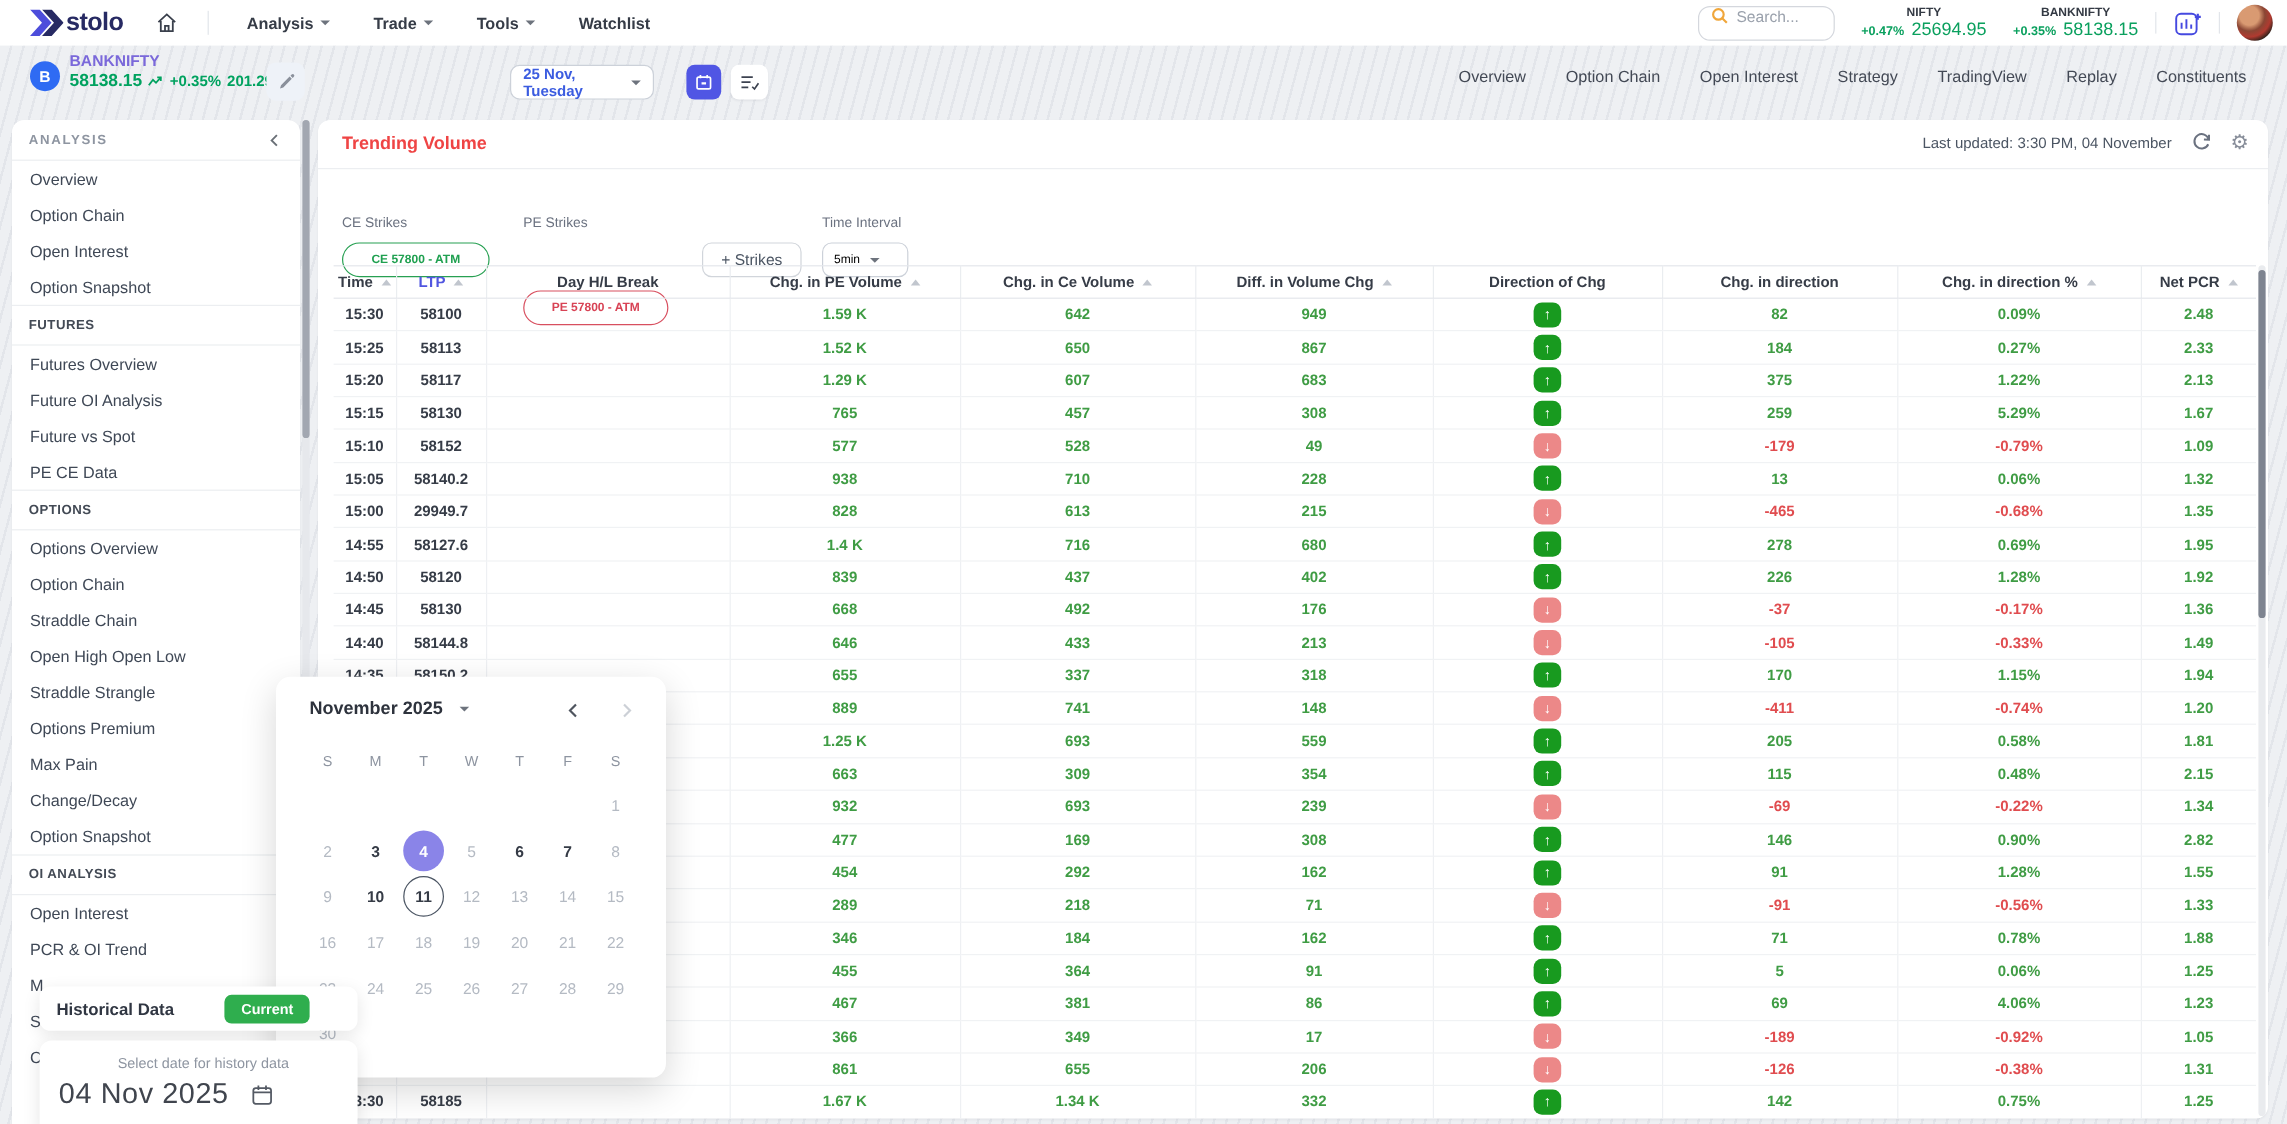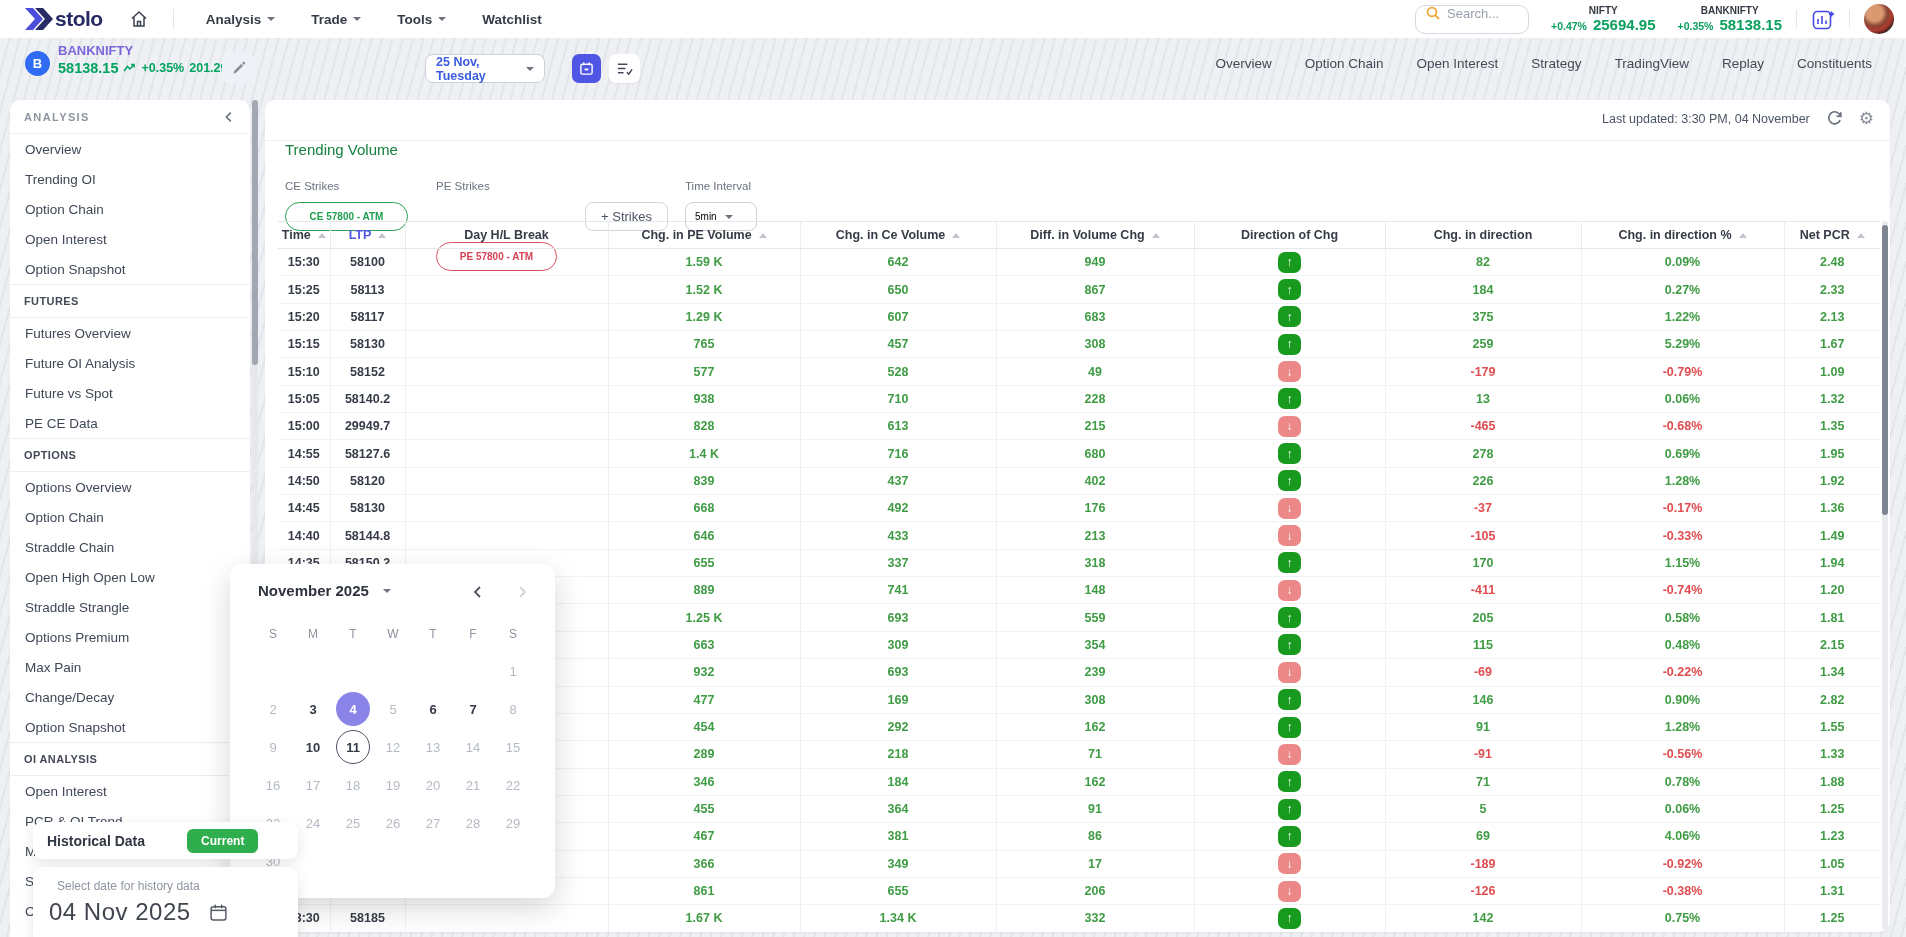--- a/index.html
+++ b/index.html
@@ -21,21 +21,21 @@
   .menu-item { font-size:13.5px; font-weight:600; color:#363c47; display:flex; align-items:center; gap:6px; cursor:pointer; }
   .caret { width:0; height:0; border-left:4px solid transparent; border-right:4px solid transparent; border-top:4.5px solid #6d737d; }
   .nav-right { margin-left:auto; display:flex; align-items:center; margin-right:12px; }
   .search-pill { width:114px; height:29px; border:1.5px solid #d4d7dd; border-radius:10px; display:flex; align-items:flex-start;
                  padding:0 10px; gap:7px; cursor:text; background:#fff; }
   .search-pill span { font-size:13px; color:#9aa1ac; }
   .tk { display:flex; flex-direction:column; align-items:center; margin-left:22px; cursor:pointer; }
   .tk-name { font-size:10px; font-weight:700; color:#343a44; }
   .tk-row { display:flex; align-items:baseline; gap:6px; }
   .tk-chg { font-size:10.5px; font-weight:600; color:#0aa05e; }
-  .tk-price { font-size:15px; font-weight:700; color:#0aa05e; }
+  .tk-price { font-size:15px; font-weight:400; color:#0aa05e; }
   .thin-sep { width:1px; height:18px; background:#e2e5ea; margin:0 14px; }
   .chartadd { cursor:pointer; display:flex; }
   .avatar { width:30px; height:30px; border-radius:50%; cursor:pointer;
             background:radial-gradient(circle at 35% 30%, #d99a72 0 28%, #8a4634 45%, #b03a30 62%, #2c211a 78%); }
 
   
   .symbolbar { position:absolute; left:0; top:38px; width:1906px; height:50px; z-index:5; }
   .b-avatar { position:absolute; left:25px; top:13px; width:25px; height:25px; border-radius:50%; background:#2f6bf3;
               color:#fff; font-size:13px; font-weight:700; display:flex; align-items:center; justify-content:center; }
   .sym-block { position:absolute; left:58px; top:5px; }
@@ -63,21 +63,21 @@
   .sec-title { font-size:11px; font-weight:600; color:#8e95a1; letter-spacing:1.4px; }
   .sec-title.strong { font-weight:700; color:#434a55; letter-spacing:.4px; }
   .sec-head .collapse { margin-left:auto; display:flex; cursor:pointer; }
   .side-item { height:30px; display:flex; align-items:center; padding-left:15px; font-size:13.5px; color:#3f4856;
                cursor:pointer; white-space:nowrap; }
   .scroll-strip { position:absolute; left:252px; top:100px; width:6px; height:832px; background:#e6e8ec; border-radius:3px; z-index:4; }
   .scroll-strip .thumb { position:absolute; left:0; top:0; width:6px; height:265px; background:#a2a7b1; border-radius:3px; cursor:grab; }
 
   
   .main { left:265px; top:100px; width:1625px; height:832px; overflow:hidden; }
-  .panel-title { position:absolute; left:20px; top:11px; font-size:15px; font-weight:400; color:#15803d;margin-top:30px; }
+  .panel-title { position:absolute; left:20px; top:11px; font-size:15px; font-weight:700; color:#ef4444; }
   .panel-right { position:absolute; right:16px; top:10px; display:flex; align-items:center; gap:16px; }
   .last-upd { font-size:12.5px; color:#4b5563; }
   .icon-btn { cursor:pointer; display:flex; align-items:center; }
   .gear { font-size:17px; color:#878d99; line-height:1; }
   .head-div { position:absolute; left:0; top:40px; width:100%; height:1px; background:#eceef1; }
   .ctl-label { position:absolute; font-size:11.5px; color:#6b7280; }
   .pill { position:absolute; height:29px; border-radius:16px; display:flex; align-items:center; justify-content:center;
           font-size:10px; font-weight:600; cursor:pointer; background:#fff; }
   .pill-ce { left:20px; top:102px; width:123px; border:1.5px solid #27a052; color:#1fa050; }
   .pill-pe { left:171px; top:102px; width:121px; border:1.5px solid #d84f5f; color:#d84355;margin-top:40px; }
@@ -125,21 +125,21 @@
   .day.today { border:1px solid #4b5563; color:#353b46; font-weight:600; cursor:pointer; }
 
   
   .hist-title-card { position:absolute; left:33px; top:822px; width:265px; height:37px; background:#fff; border-radius:9px;
                      box-shadow:0 4px 14px rgba(0,0,0,.10); z-index:30; display:flex; align-items:center; padding:0 14px; }
   .hist-title { font-size:14px; font-weight:700; color:#303642; }
   .btn-current { margin-left:42px; background:#2fae4e; color:#fff; font-size:12px; font-weight:600; border:none;
                  border-radius:6px; padding:5px 14px; cursor:pointer; }
   .hist-date-card { position:absolute; left:33px; top:867px; width:265px; height:78px; background:#fff; border-radius:10px;
                     box-shadow:0 4px 14px rgba(0,0,0,.10); z-index:30; padding:12px 16px 0 16px; }
-  .hist-hint { font-size:12px; color:#8e95a1; margin-left:8px; }
+  .hist-hint { font-size:12px; color:#8e95a1; margin-left:8px;text-align:center; }
   .hist-date-row { display:flex; align-items:center; margin-top:5px; }
   .hist-date { font-size:24px; font-weight:500; color:#40454e; letter-spacing:.5px; cursor:pointer; }
   .hist-cal-icon { margin-left:18px; display:flex; cursor:pointer; }
 
   svg { display:block; }
 </style>
 </head>
 <body>
 
 <div class="topnav">
@@ -266,21 +266,20 @@
 <div class="card sidebar" id="sidebar">
     <div class="sec-head">
       <span class="sec-title">ANALYSIS</span>
       <span class="collapse">
         <svg width="14" height="14" viewBox="0 0 16 16" fill="none" stroke="#6a7077" stroke-width="1.8">
           <polyline points="10,3 5,8 10,13"></polyline>
         </svg>
       </span>
     </div>
     <div class="side-item">Overview</div>
-    <div class="side-item">Trending OI</div>
     <div class="side-item">Option Chain</div>
     <div class="side-item">Open Interest</div>
     <div class="side-item">Option Snapshot</div>
     <div class="sec-head bordered">
       <span class="sec-title strong">FUTURES</span>
     </div>
     <div class="side-item">Futures Overview</div>
     <div class="side-item">Future OI Analysis</div>
     <div class="side-item">Future vs Spot</div>
     <div class="side-item">PE CE Data</div>

